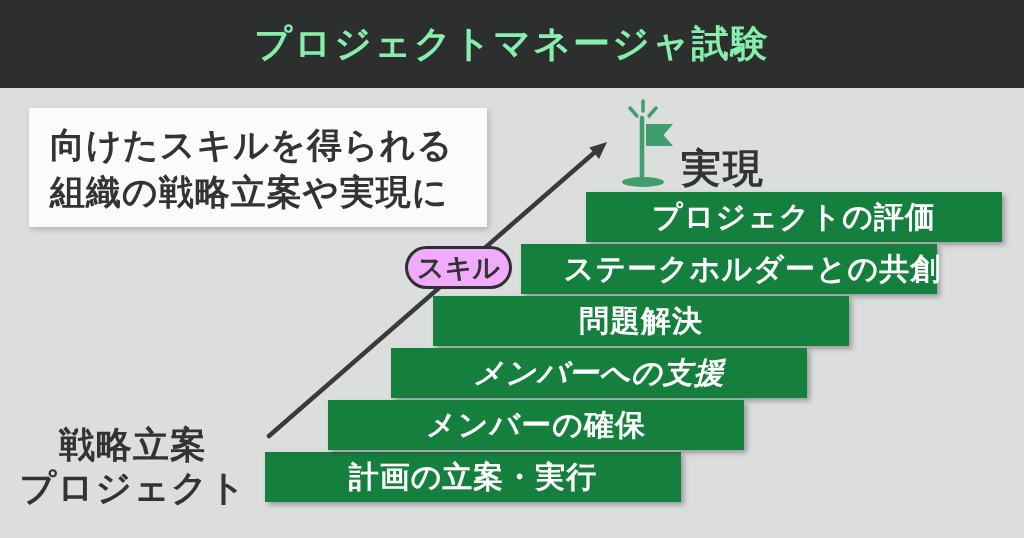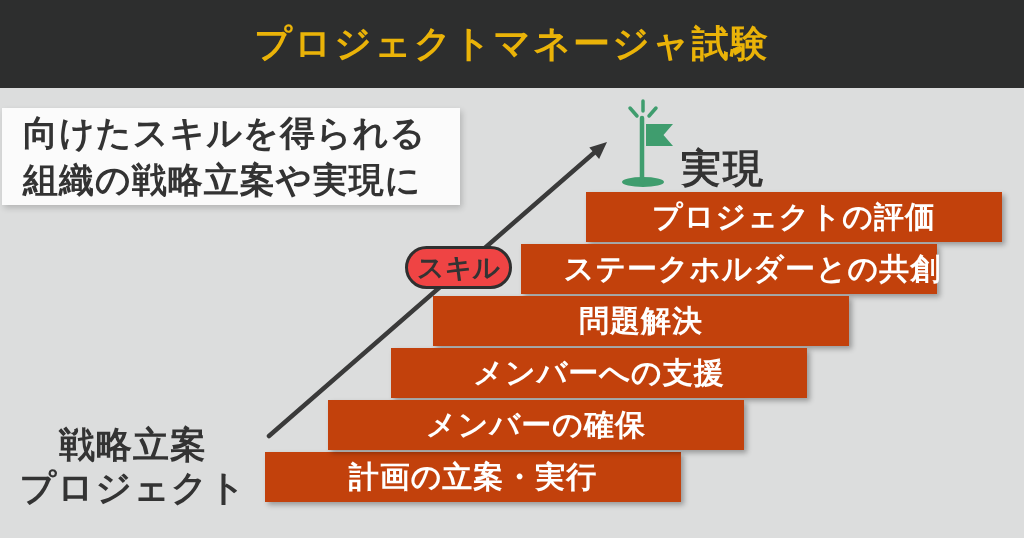--- a/index.html
+++ b/index.html
@@ -13,48 +13,48 @@
     font-weight:700;
     color:#333333;
     margin:0 auto;
   }
   .header{
     position:absolute;left:0;top:0;width:1024px;height:88px;
     background:#2d2e2e;
     display:flex;align-items:center;justify-content:center;
   }
   .header .title{
-    color:#eab308;font-size:37px;letter-spacing:2px;
+    color:#86efac;font-size:37px;letter-spacing:2px;
   }
   .callout{
-    position:absolute;left:2px;top:108px;width:458px;height:97px;
+    position:absolute;left:29px;top:108px;width:458px;height:119px;
     background:#fbfbfb;
     box-shadow:2px 3px 6px rgba(0,0,0,0.18);
-    padding:1px 0 0 21px;
+    padding:13px 0 0 21px;
   }
   .callout .line{
     font-size:35px;line-height:47px;letter-spacing:1px;white-space:nowrap;
   }
   .overlay{
     position:absolute;left:0;top:0;width:1024px;height:538px;
     pointer-events:none;
   }
   .goal-label{
     position:absolute;left:681px;top:141px;
     font-size:40px;letter-spacing:2px;white-space:nowrap;
   }
   .skill-bubble{
     position:absolute;left:405px;top:246px;width:107px;height:43px;
-    background:#ef4444;border:3px solid #2f2f2f;border-radius:23px;
+    background:#f0abfc;border:3px solid #2f2f2f;border-radius:23px;
     display:flex;align-items:center;justify-content:center;
     font-size:27px;
   }
   .step{
     position:absolute;width:416px;height:50px;
-    background:#c2410c;color:#ffffff;
+    background:#15803d;color:#ffffff;
     display:flex;align-items:center;justify-content:center;
     font-size:30px;letter-spacing:1px;white-space:nowrap;
     box-shadow:3px 3px 5px rgba(0,0,0,0.30);
   }
   .start-label{
     position:absolute;left:16px;top:423px;width:234px;
     text-align:center;font-size:36px;line-height:43px;letter-spacing:1px;
   }
 </style>
 </head>
@@ -73,21 +73,21 @@
 
   <div class="step" style="left:586px;top:192px;">
     <span>プロジェクトの評価</span>
   </div>
   <div class="step" style="left:521px;top:244px;padding-left:47px;">
     <span>ステークホルダーとの共創</span>
   </div>
   <div class="step" style="left:433px;top:296px;">
     <span>問題解決</span>
   </div>
-  <div class="step" style="left:391px;top:348px;">
+  <div class="step" style="left:391px;top:348px;font-style:italic;">
     <span>メンバーへの支援</span>
   </div>
   <div class="step" style="left:265px;top:452px;">
     <span>計画の立案・実行</span>
   </div>
   <div class="step" style="left:328px;top:400px;">
     <span>メンバーの確保</span>
   </div>
 
   <svg class="overlay" viewBox="0 0 1024 538">

